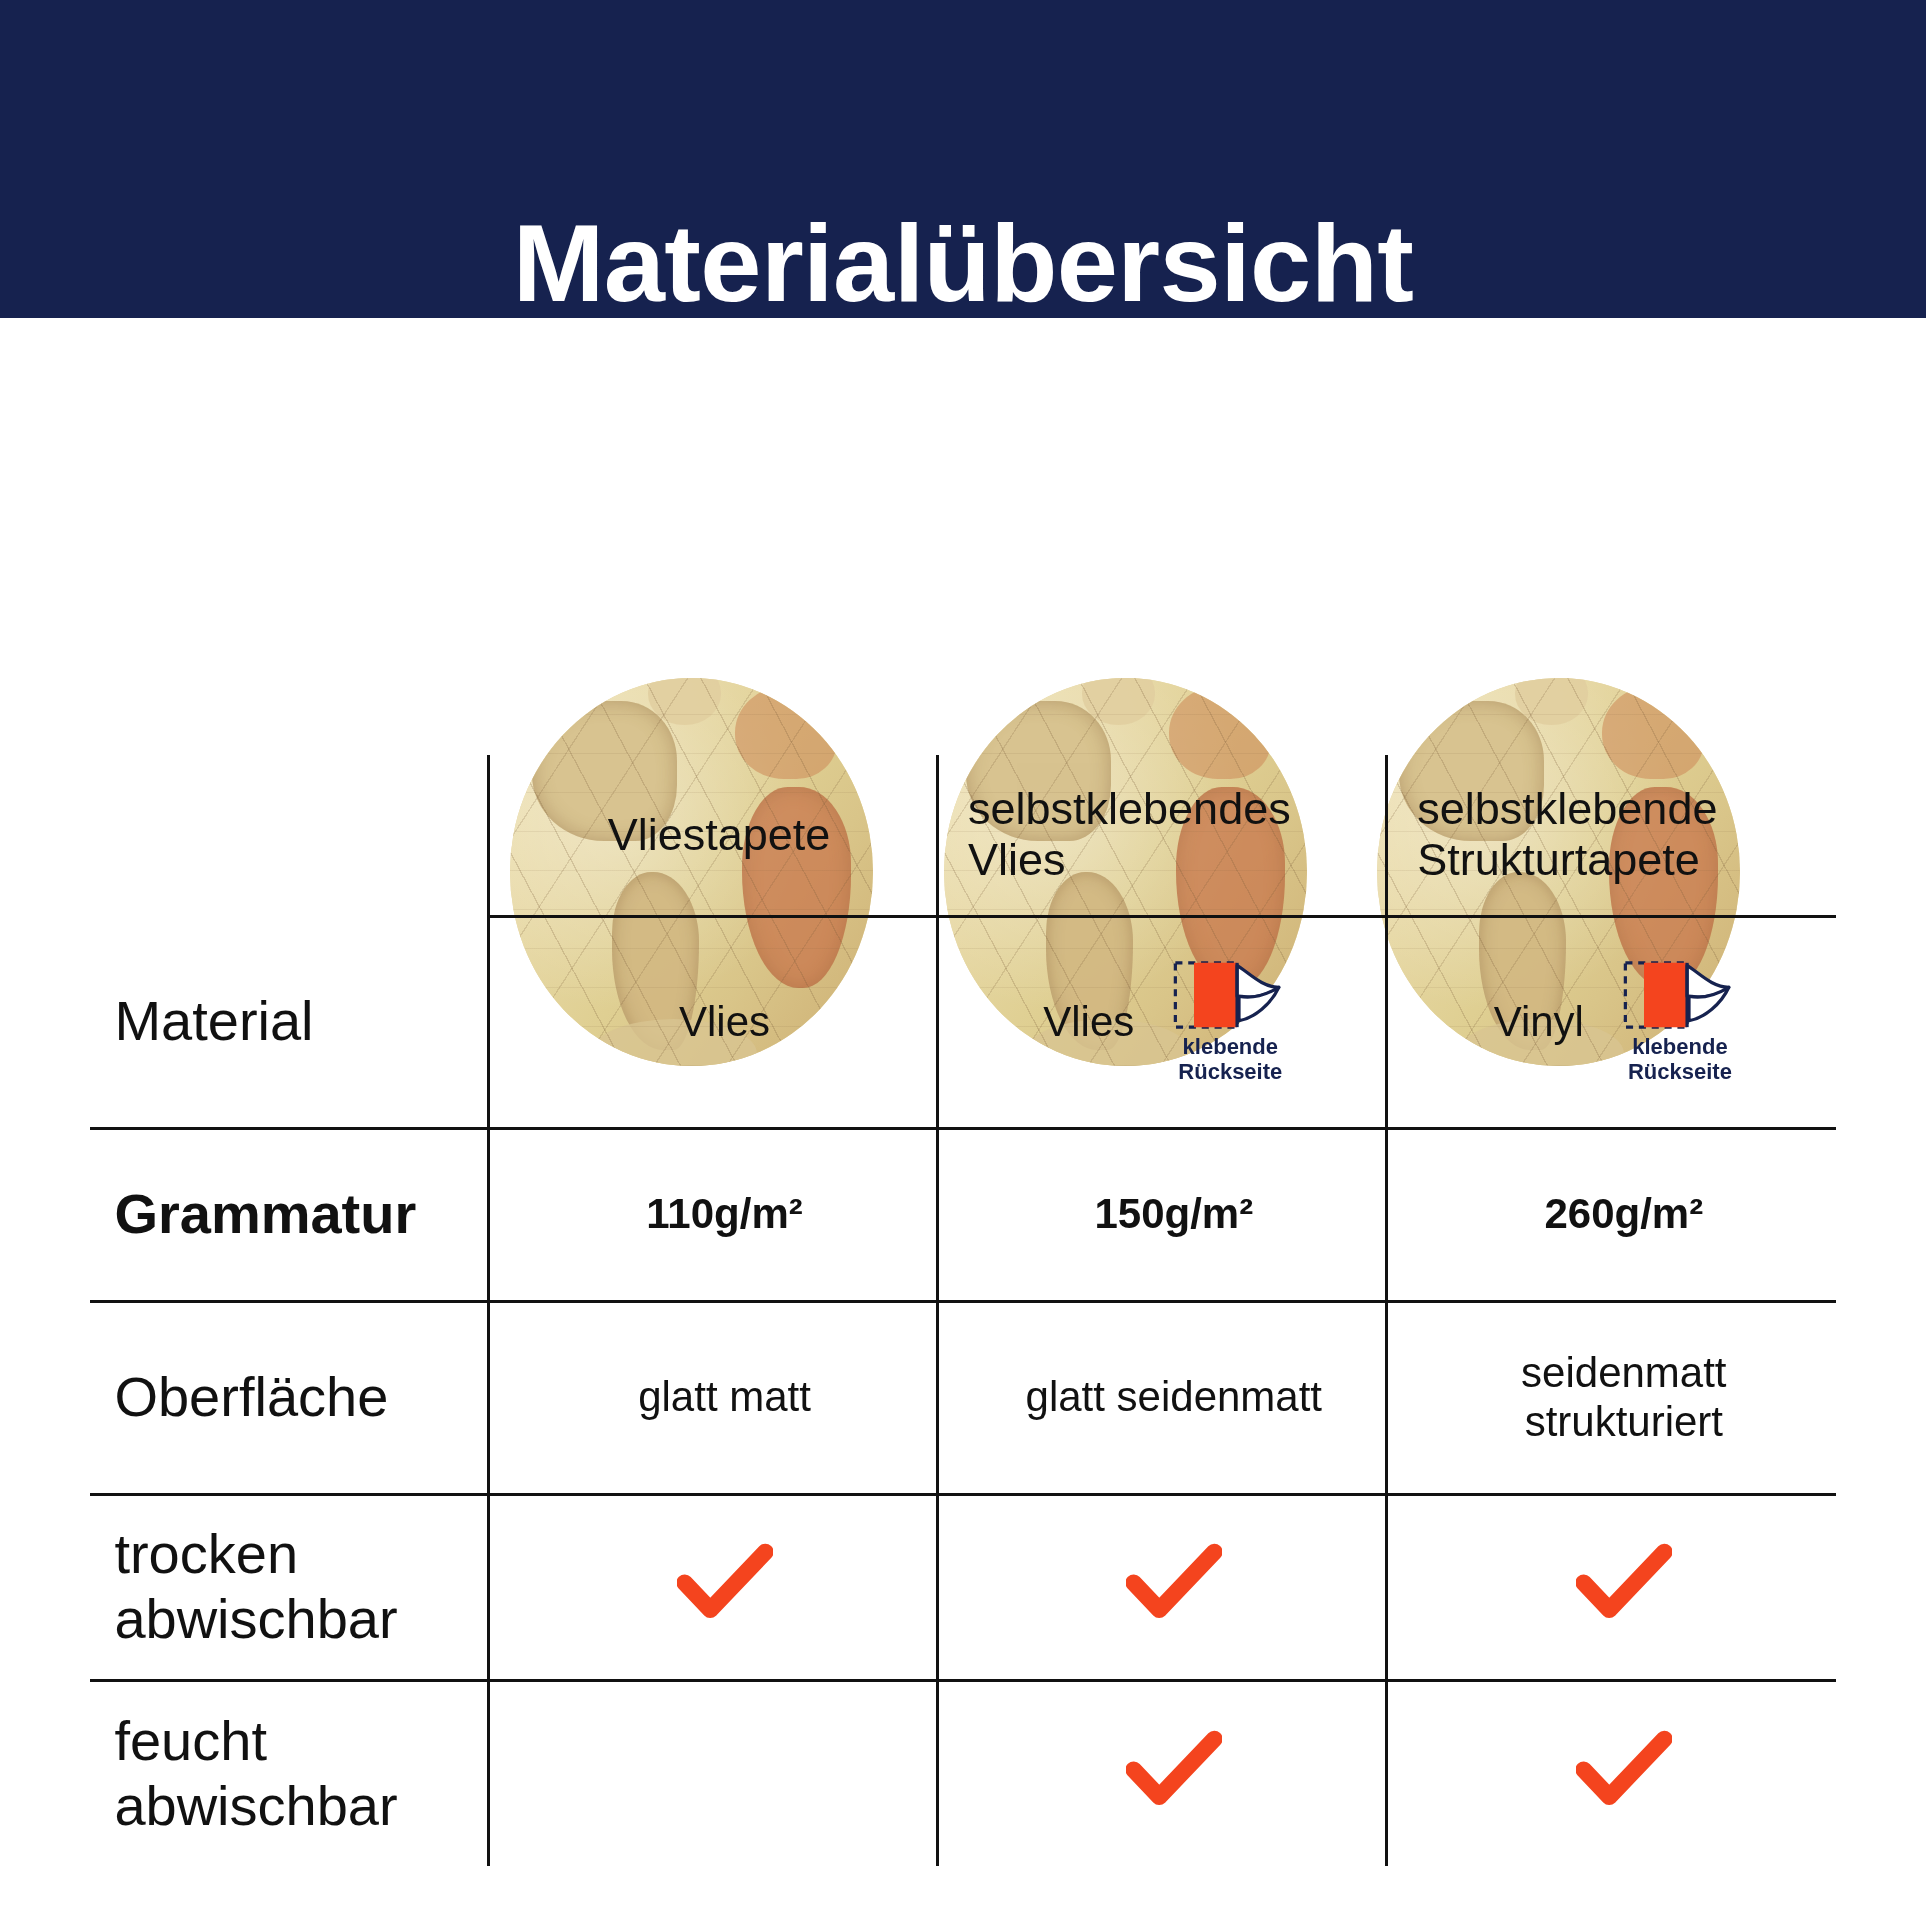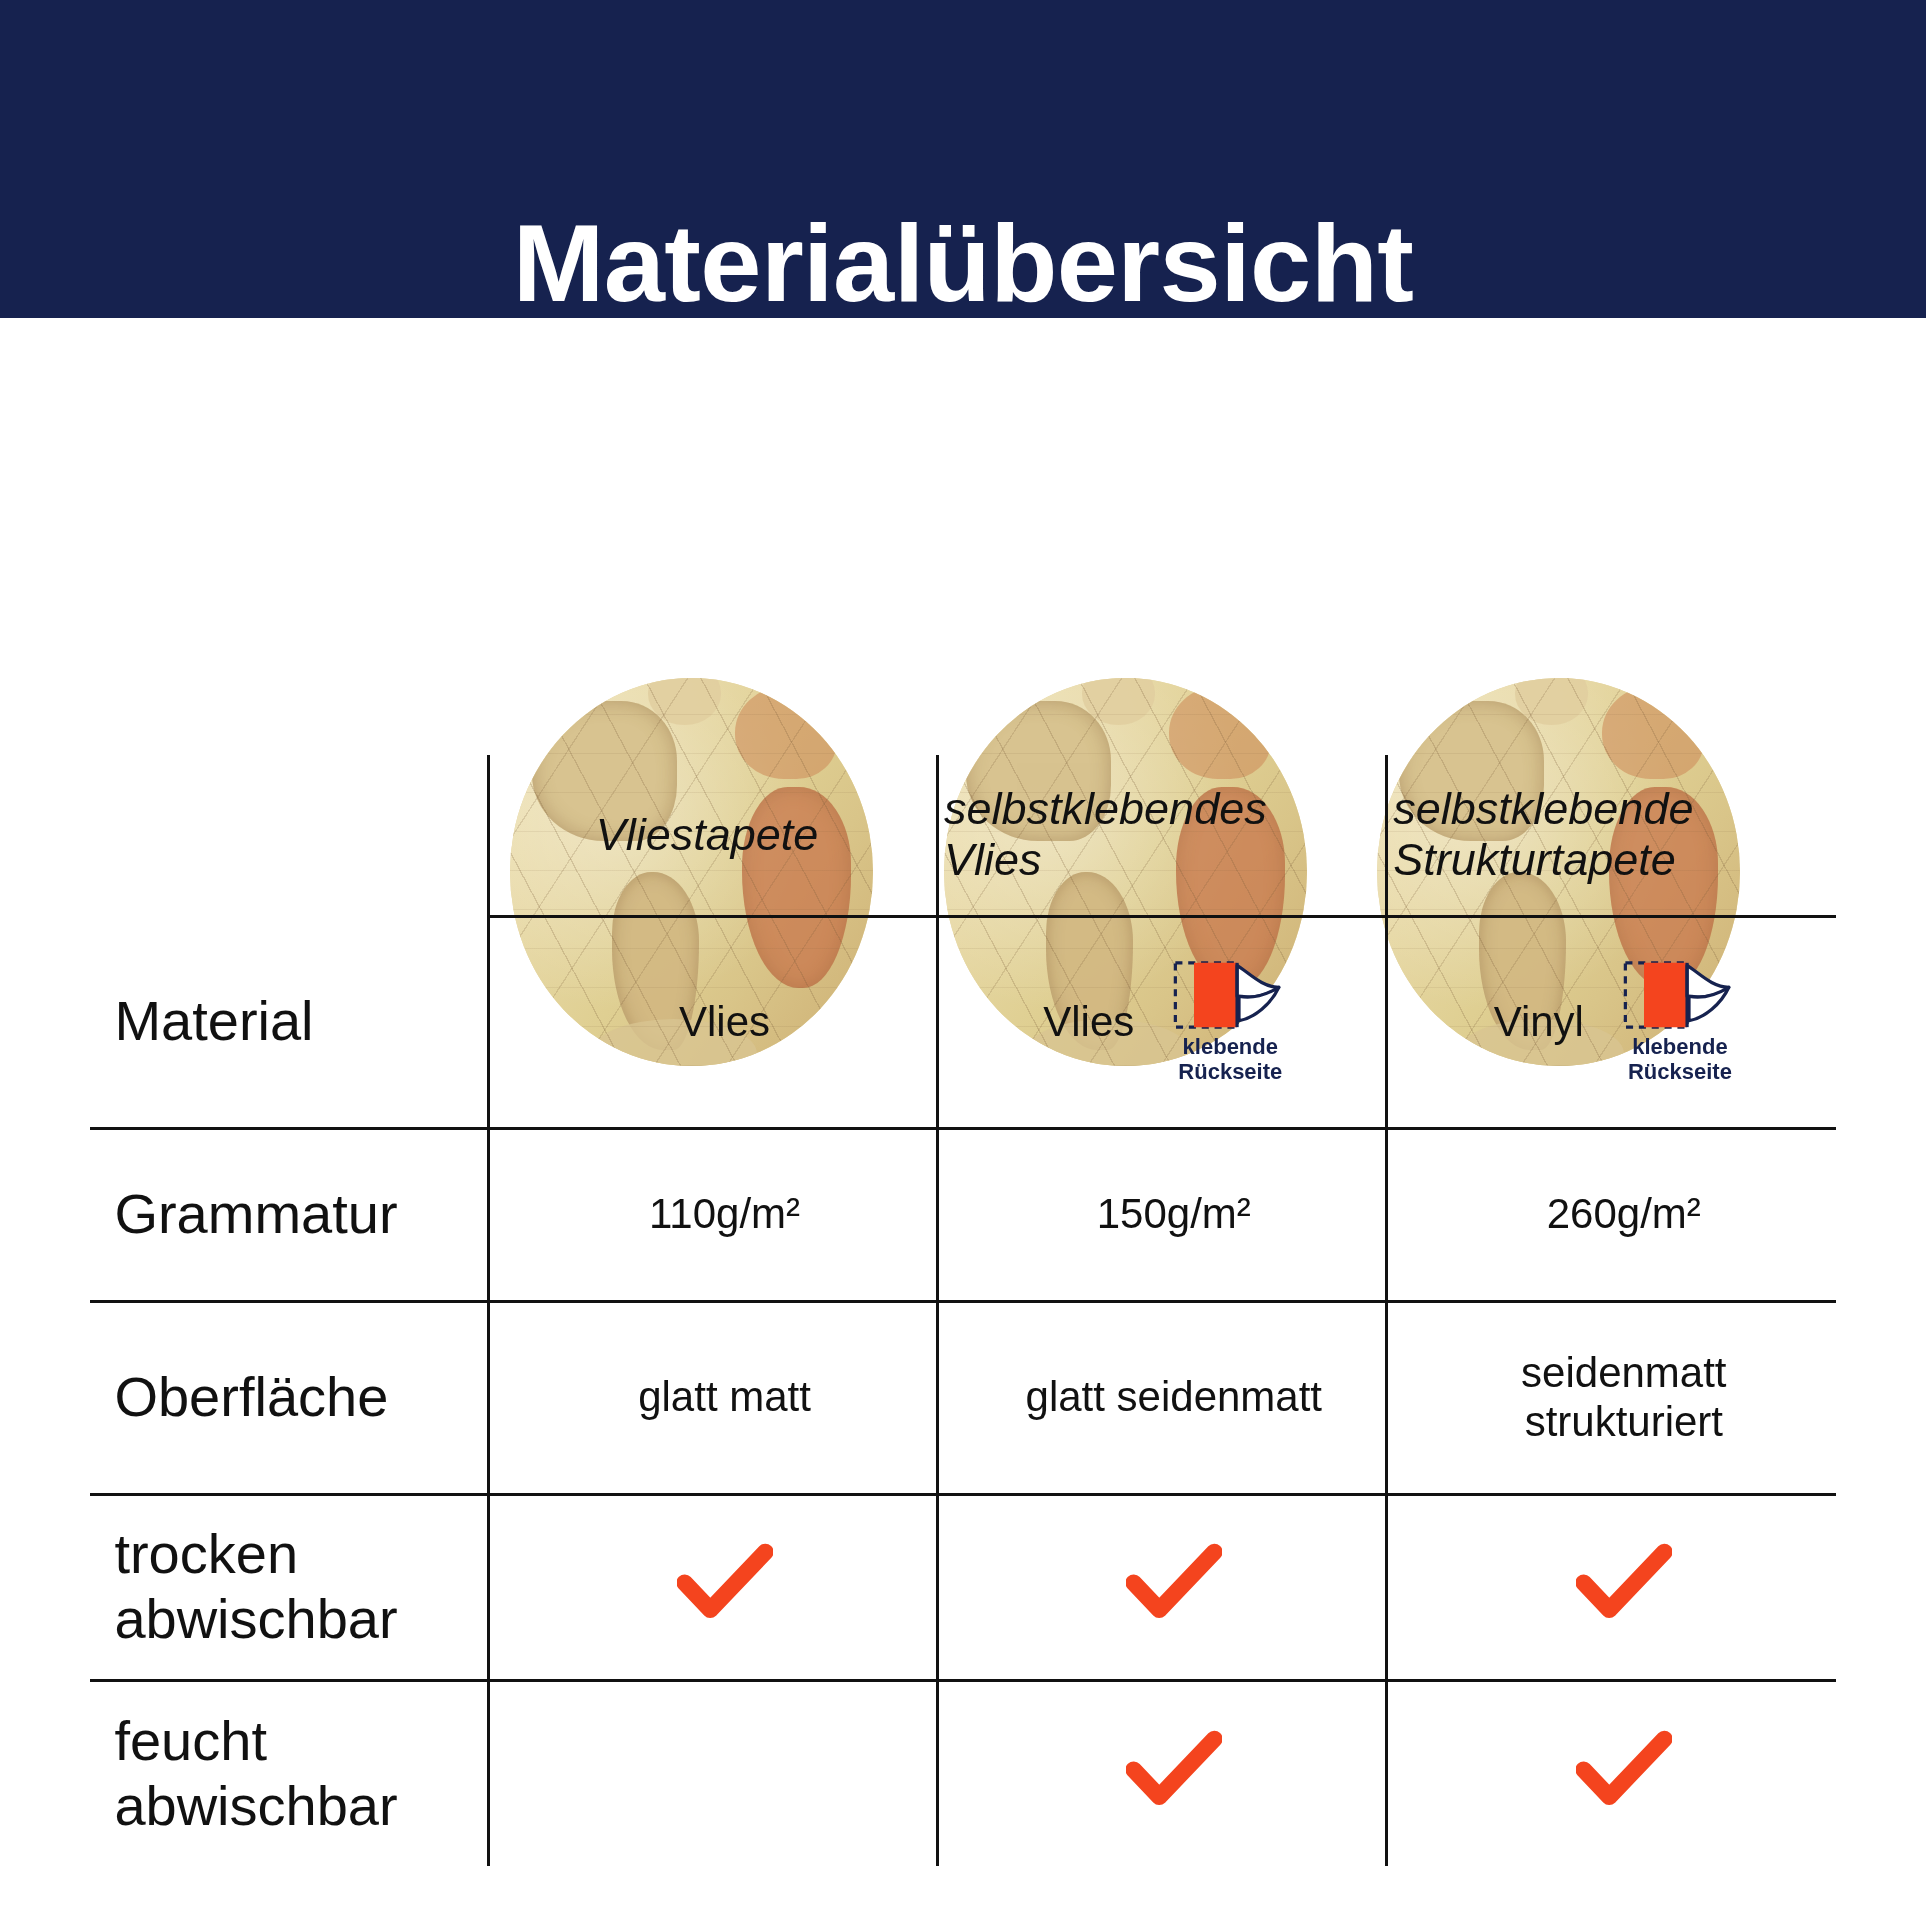--- a/index.html
+++ b/index.html
@@ -176,31 +176,30 @@
     height: 161px;
     vertical-align: middle;
   }
   .head-row td.empty-head {
     border-bottom: none;
     border-right: 3.2px solid #111111;
   }
   .head-row td.data-cell {
     font-size: 45px;
     line-height: 1.12;
-    padding-left: 5px;
+    padding-left: 29px;
     padding-right: 16.7px;
     text-align: center;
-    font-style: italic;
   }
   .head-row td.head-left-align {
     text-align: left;
   }
 
   .row-material td   { height: 212px; }
-  .row-grammatur td  { height: 173px; }
+  .row-grammatur td  { height: 173px; font-weight: bold; }
   .row-oberflaeche td{ height: 193px; }
   .row-trocken td    { height: 186px; }
   .row-feucht td     { height: 186px; border-bottom: none; }
 
   
   .mat-inner {
     display: flex;
     align-items: center;
     justify-content: center;
     gap: 22px;

